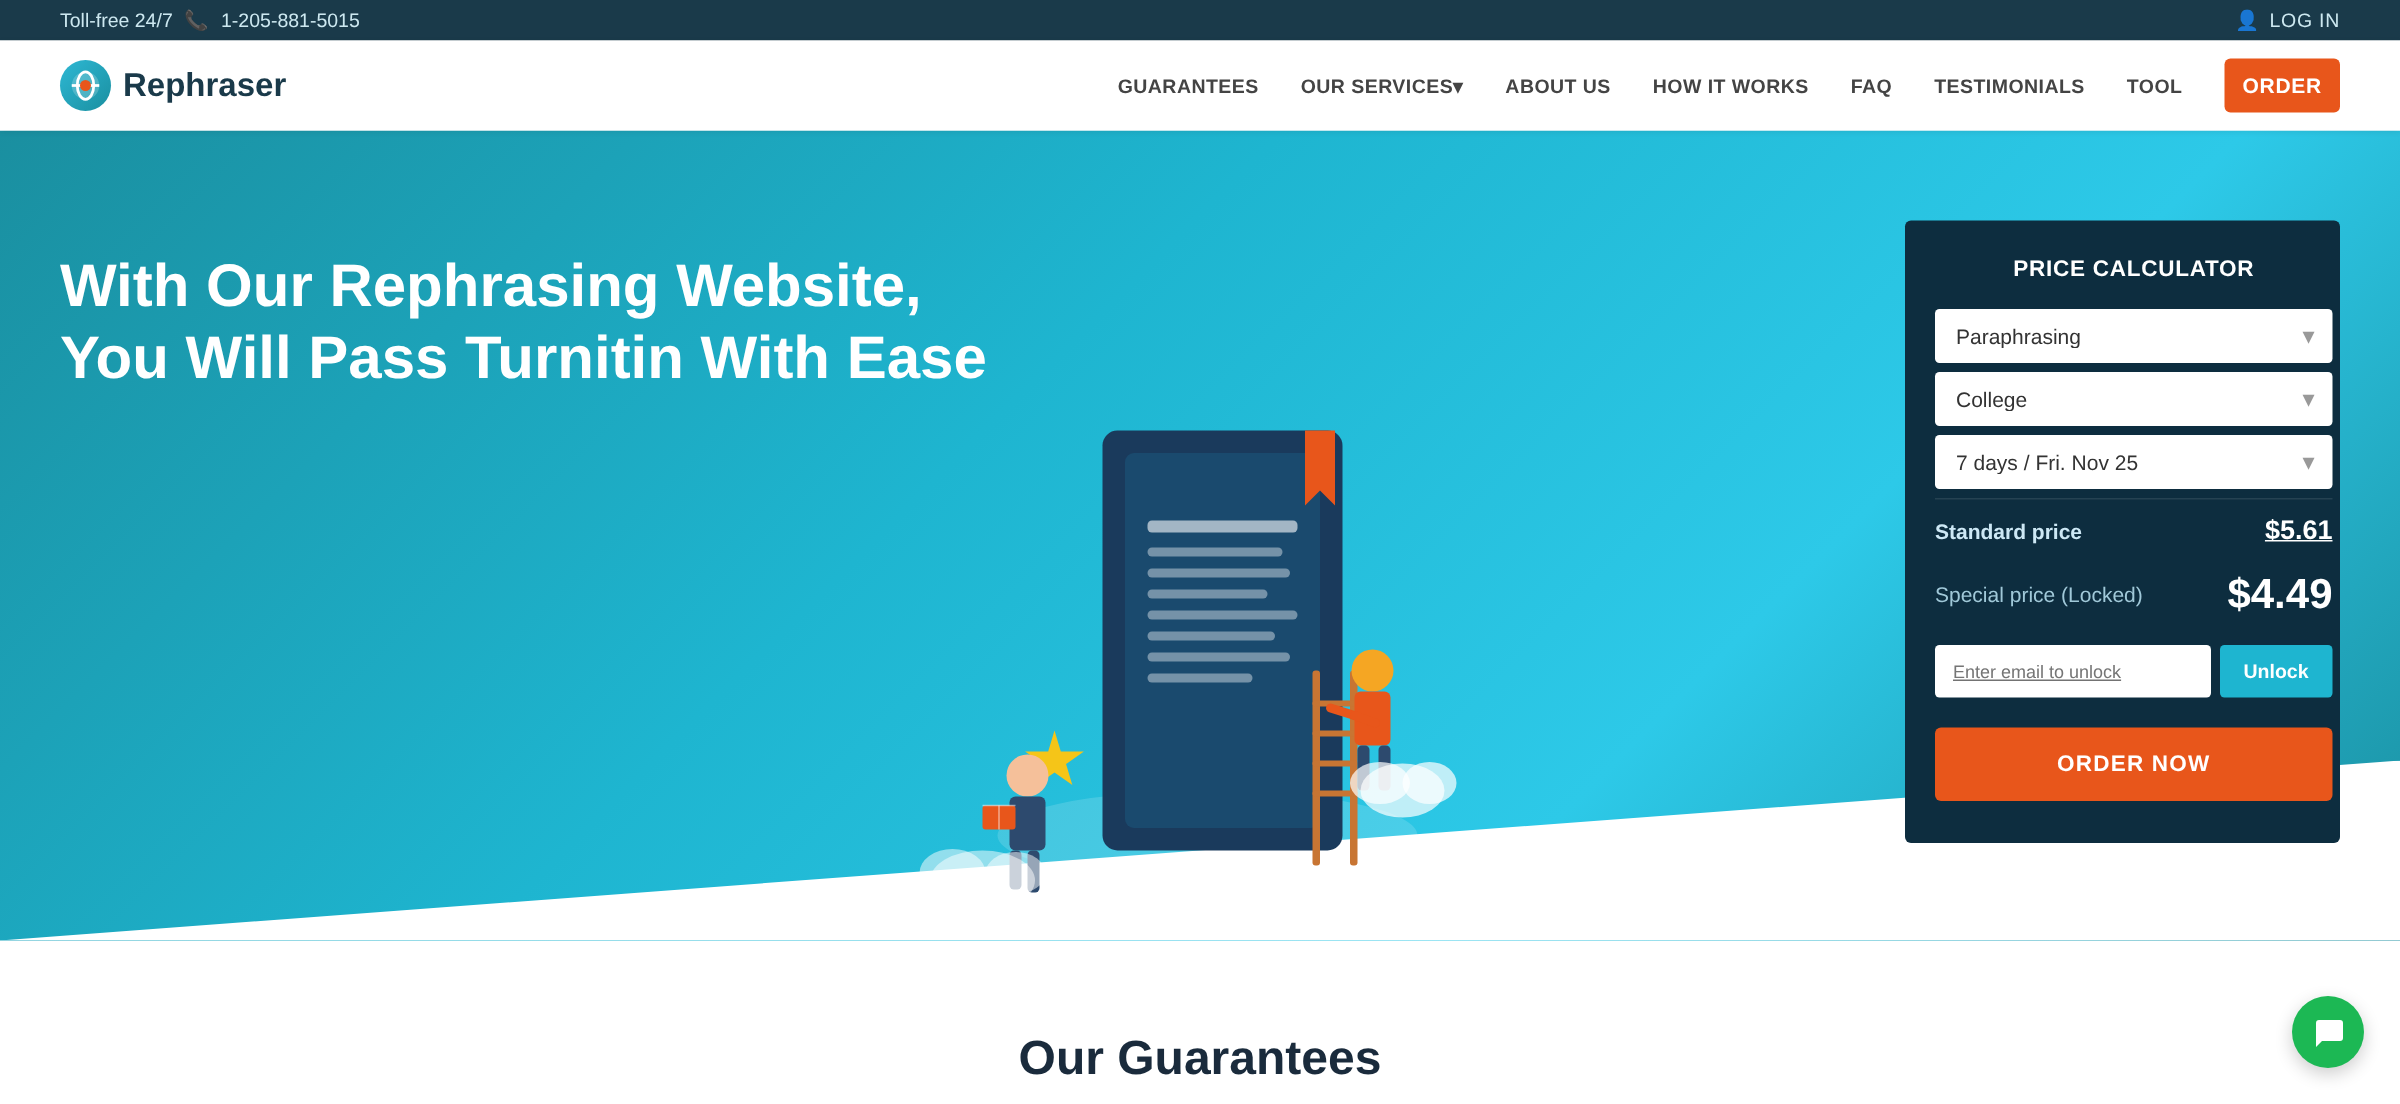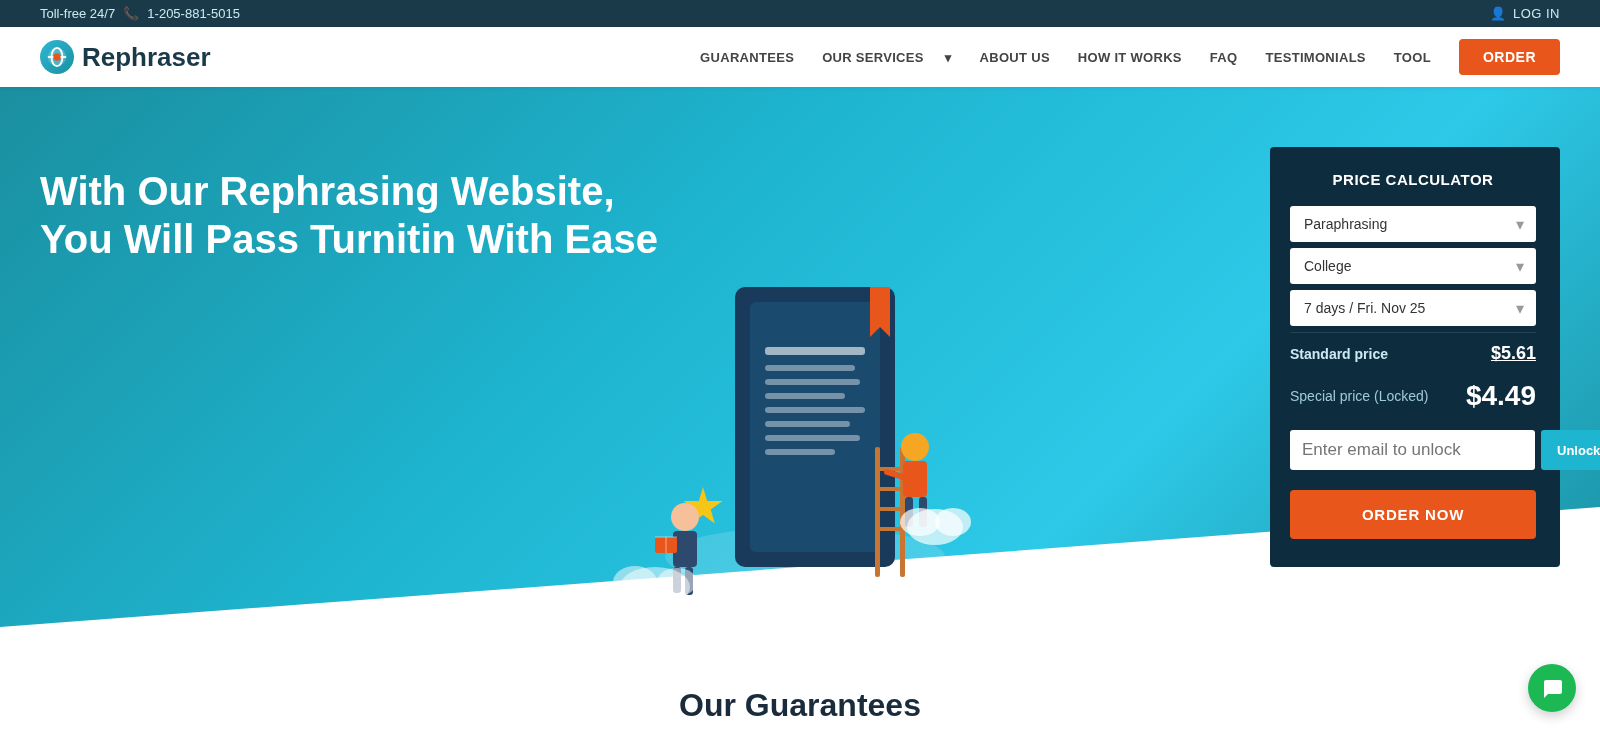--- a/index.html
+++ b/index.html
@@ -23,38 +23,38 @@
     .navbar {
       background: #fff;
       display: flex;
       align-items: center;
       justify-content: space-between;
       padding: 12px 40px;
       box-shadow: 0 1px 4px rgba(0,0,0,0.08);
       position: relative;
       z-index: 10;
     }
-    .logo { display: flex; align-items: center; gap: 8px; font-size: 26px; font-weight: 700; color: #1a3a4a; text-decoration: none; }
+    .logo { display: flex; align-items: center; gap: 8px; font-size: 22px; font-weight: 700; color: #1a3a4a; text-decoration: none; }
     .logo-icon {
       width: 34px; height: 34px;
       background: linear-gradient(135deg, #2eb8d4, #1a8fa0);
       border-radius: 50%;
       display: flex; align-items: center; justify-content: center;
       position: relative;
     }
     .logo-icon svg { width: 22px; height: 22px; }
     .nav-links { display: flex; align-items: center; gap: 28px; }
     .nav-links a { color: #444; font-size: 13px; font-weight: 600; text-decoration: none; letter-spacing: 0.3px; }
-    .nav-services { display: flex; align-items: center; gap: 21px; cursor: pointer; }
+    .nav-services { display: flex; align-items: center; gap: 0; cursor: pointer; }
     .nav-order-btn {
       background: #e8561b;
       color: #fff;
       border: none;
       border-radius: 4px;
-      padding: 10px 24px;
+      padding: 10px 12px;
       font-size: 14px;
       font-weight: 700;
       cursor: pointer;
       letter-spacing: 0.5px;
     }
 
     
     .hero {
       background: linear-gradient(135deg, #1a8fa0 0%, #1eb5d0 40%, #2dc9e8 70%, #1a8fa0 100%);
       min-height: 540px;
@@ -90,21 +90,21 @@
       line-height: 1.6;
       max-width: 480px;
     }
 
     
     .price-calc {
       background: #0d2d3f;
       border-radius: 4px;
       width: 290px;
       min-width: 290px;
-      padding: 24px 24px 28px 20px;
+      padding: 24px 5px 28px 20px;
       color: #fff;
       position: relative;
       z-index: 5;
       margin-left: auto;
       align-self: flex-start;
     }
     .price-calc-title {
       text-align: center;
       font-size: 15px;
       font-weight: 700;
@@ -156,23 +156,24 @@
     .unlock-row {
       display: flex;
       gap: 6px;
       margin: 10px 0 16px 0;
     }
     .unlock-input {
       flex: 1;
       padding: 10px 12px;
       border: none;
       border-radius: 3px;
-      font-size: 17px;
+      font-size: 12px;
       color: #737373;
       outline: none;
+      text-decoration: underline;
     }
     .unlock-btn {
       background: #1eb5d0;
       color: #fff;
       border: none;
       border-radius: 3px;
       padding: 10px 16px;
       font-size: 13px;
       font-weight: 700;
       cursor: pointer;

